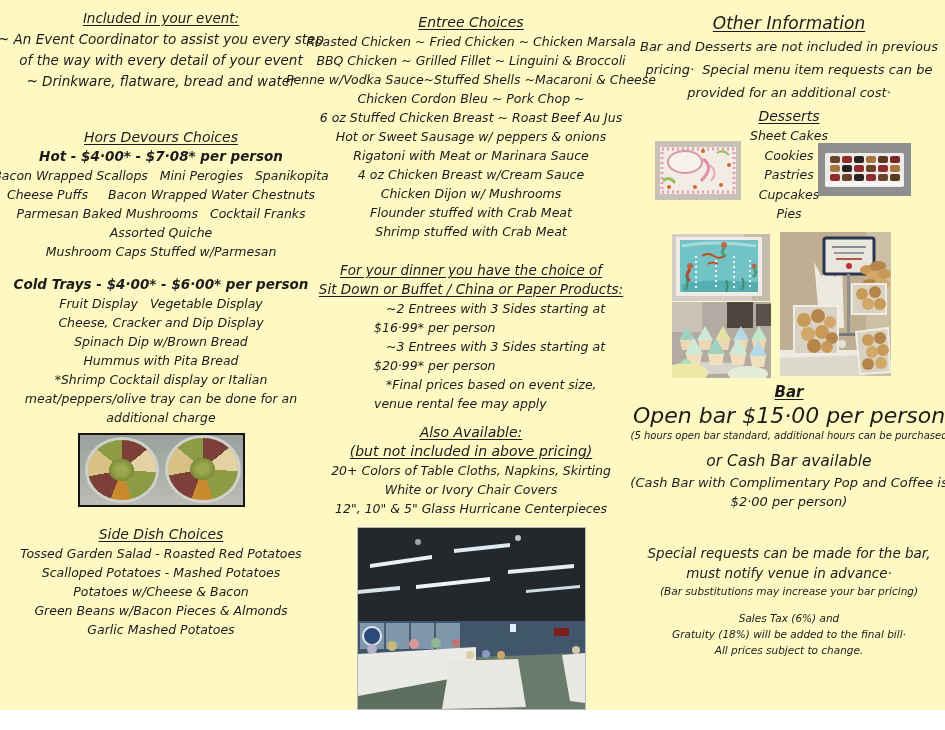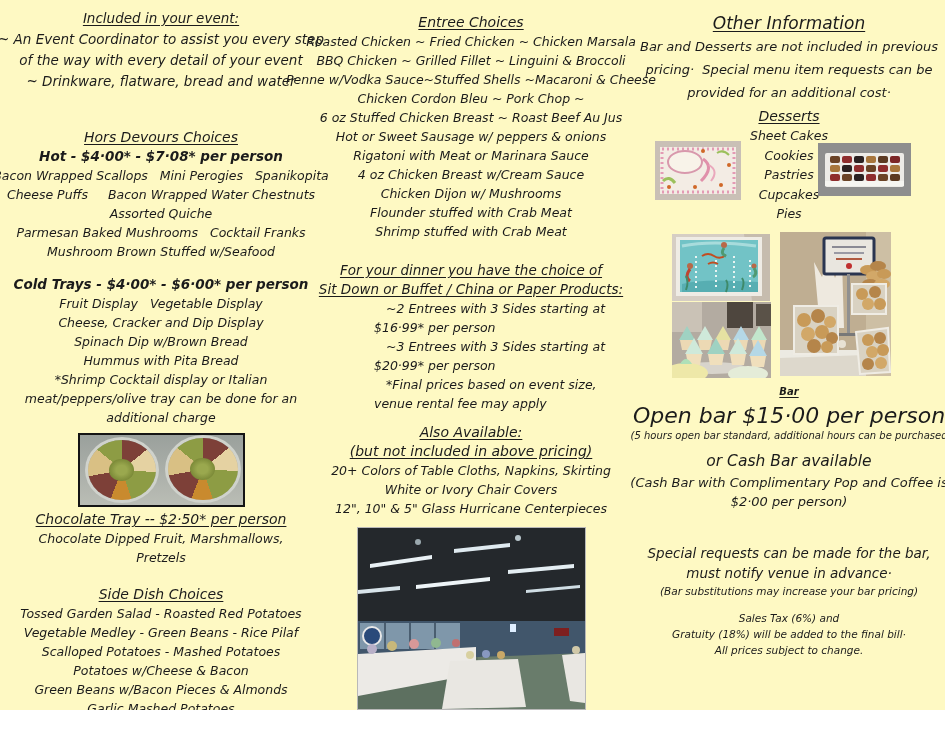--- a/index.html
+++ b/index.html
@@ -10,21 +10,21 @@
   .colL{left:12px;width:298px;}
   .colM{left:302px;width:338px;}
   .colR{left:640px;width:298px;}
   .line{display:flex;justify-content:center;white-space:pre;font-size:12.5px;line-height:19px;}
   .hdr{text-align:center;white-space:pre;text-decoration:underline;text-underline-offset:2px;
        font-size:14px;line-height:19px;}
   .b{font-weight:bold;}
   .fs135{font-size:13.5px;} .lh21{line-height:21px;}
   .fs13{font-size:13px;} .lh23{line-height:23px;} .lh195{line-height:19.5px;} .lh20{line-height:20px;}
   .fs17{font-size:17px;line-height:24px;}
-  .fs15{font-size:10px;line-height:22px;}
+  .fs15{font-size:15px;line-height:22px;}
   .fs165{font-size:22px;line-height:25px;}
   .fs155{font-size:15.5px;line-height:24px;}
   .sm{font-size:10px;line-height:15px;}
   .sm2{font-size:10.5px;line-height:16px;}
   .ind84{justify-content:flex-start;padding-left:84px;}
   .ind72{justify-content:flex-start;padding-left:72px;}
 
   
   .photoT{position:relative;width:163px;height:70px;border:2px solid #141414;
           margin:6px auto 3px;background:linear-gradient(#9aa09c,#babdb5);overflow:hidden;}
@@ -56,51 +56,45 @@
       <div class="line fs135 lh21">~ An Event Coordinator to assist you every step</div>
       <div class="line fs135 lh21">of the way with every detail of your event</div>
       <div class="line fs135 lh21">~ Drinkware, flatware, bread and water</div>
     </section>
 
     <section style="margin-top:36px">
       <div class="hdr">Hors Devours Choices</div>
       <div class="line b fs135">Hot - $4·00* - $7·08* per person</div>
       <div class="line">Bacon Wrapped Scallops   Mini Perogies   Spanikopita</div>
       <div class="line">Cheese Puffs     Bacon Wrapped Water Chestnuts</div>
+      <div class="line">Parmesan Baked Mushrooms   Cocktail Franks</div>
       <div class="line">Assorted Quiche</div>
-      <div class="line">Parmesan Baked Mushrooms   Cocktail Franks</div>
-      <div class="line">Mushroom Brown Stuffed w/Seafood</div>
+      <div class="line">Mushroom Caps Stuffed w/Parmesan</div>
     </section>
 
     <section style="margin-top:14px">
       <div class="line b fs135">Cold Trays - $4·00* - $6·00* per person</div>
       <div class="line">Fruit Display   Vegetable Display</div>
       <div class="line">Cheese, Cracker and Dip Display</div>
       <div class="line">Spinach Dip w/Brown Bread</div>
       <div class="line">Hummus with Pita Bread</div>
       <div class="line">*Shrimp Cocktail display or Italian</div>
       <div class="line">meat/peppers/olive tray can be done for an</div>
       <div class="line">additional charge</div>
     </section>
 
     <div class="photoT">
       <div class="platter p1"></div>
       <div class="platter p2"></div>
     </div>
 
-    <section>
-      <div class="hdr">Chocolate Tray -- $2·50* per person</div>
-      <div class="line">Chocolate Dipped Fruit, Marshmallows,</div>
-      <div class="line">Pretzels</div>
-    </section>
 
     <section style="margin-top:18px">
       <div class="hdr">Side Dish Choices</div>
       <div class="line">Tossed Garden Salad - Roasted Red Potatoes</div>
-      <div class="line">Vegetable Medley - Green Beans - Rice Pilaf</div>
       <div class="line">Scalloped Potatoes - Mashed Potatoes</div>
       <div class="line">Potatoes w/Cheese &amp; Bacon</div>
       <div class="line">Green Beans w/Bacon Pieces &amp; Almonds</div>
       <div class="line">Garlic Mashed Potatoes</div>
     </section>
   </div>
 
   <div class="col colM">
 
     <section style="margin-top:13px">

